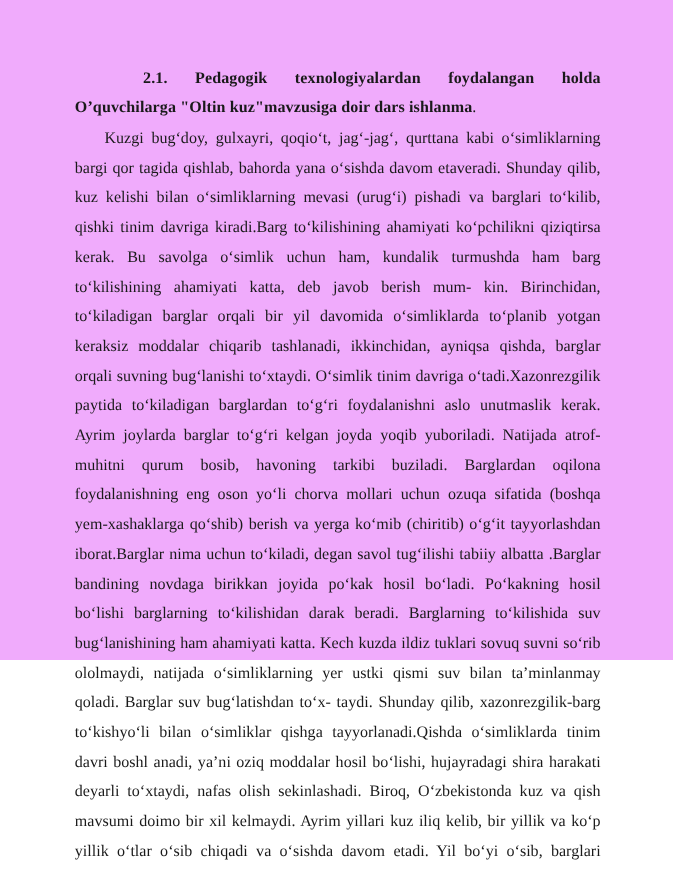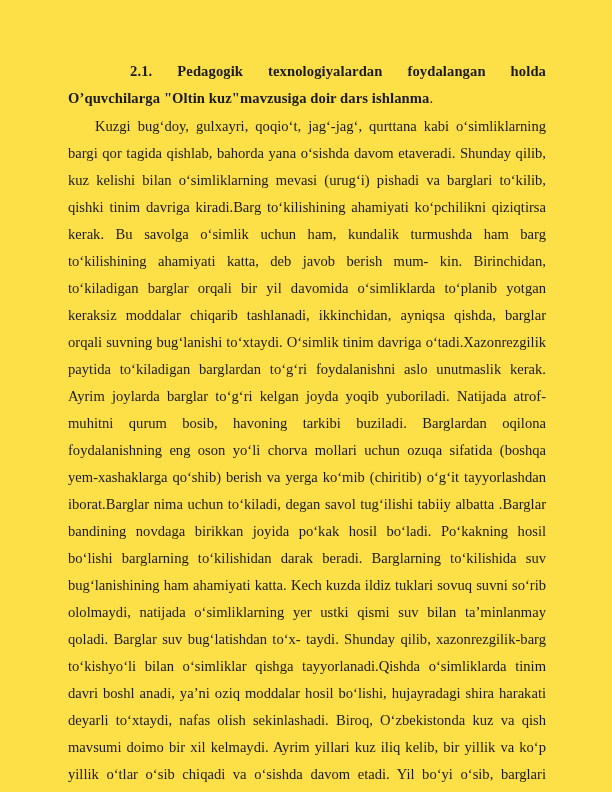--- a/index.html
+++ b/index.html
@@ -11,22 +11,22 @@
     height: 792px;
     background: #ffffff;
     font-family: "Liberation Serif", "DejaVu Serif", serif;
     color: #1a1a1a;
     overflow: hidden;
   }
 
   .page {
     position: relative;
     width: 612px;
-    height: 792px;
-    background: #fde047;
+    height: 600px;
+    background: #f0abfc;
     box-sizing: border-box;
   }
 
   .content {
     position: absolute;
     left: 68px;
     top: 58px;
     width: 478px;
   }
 

